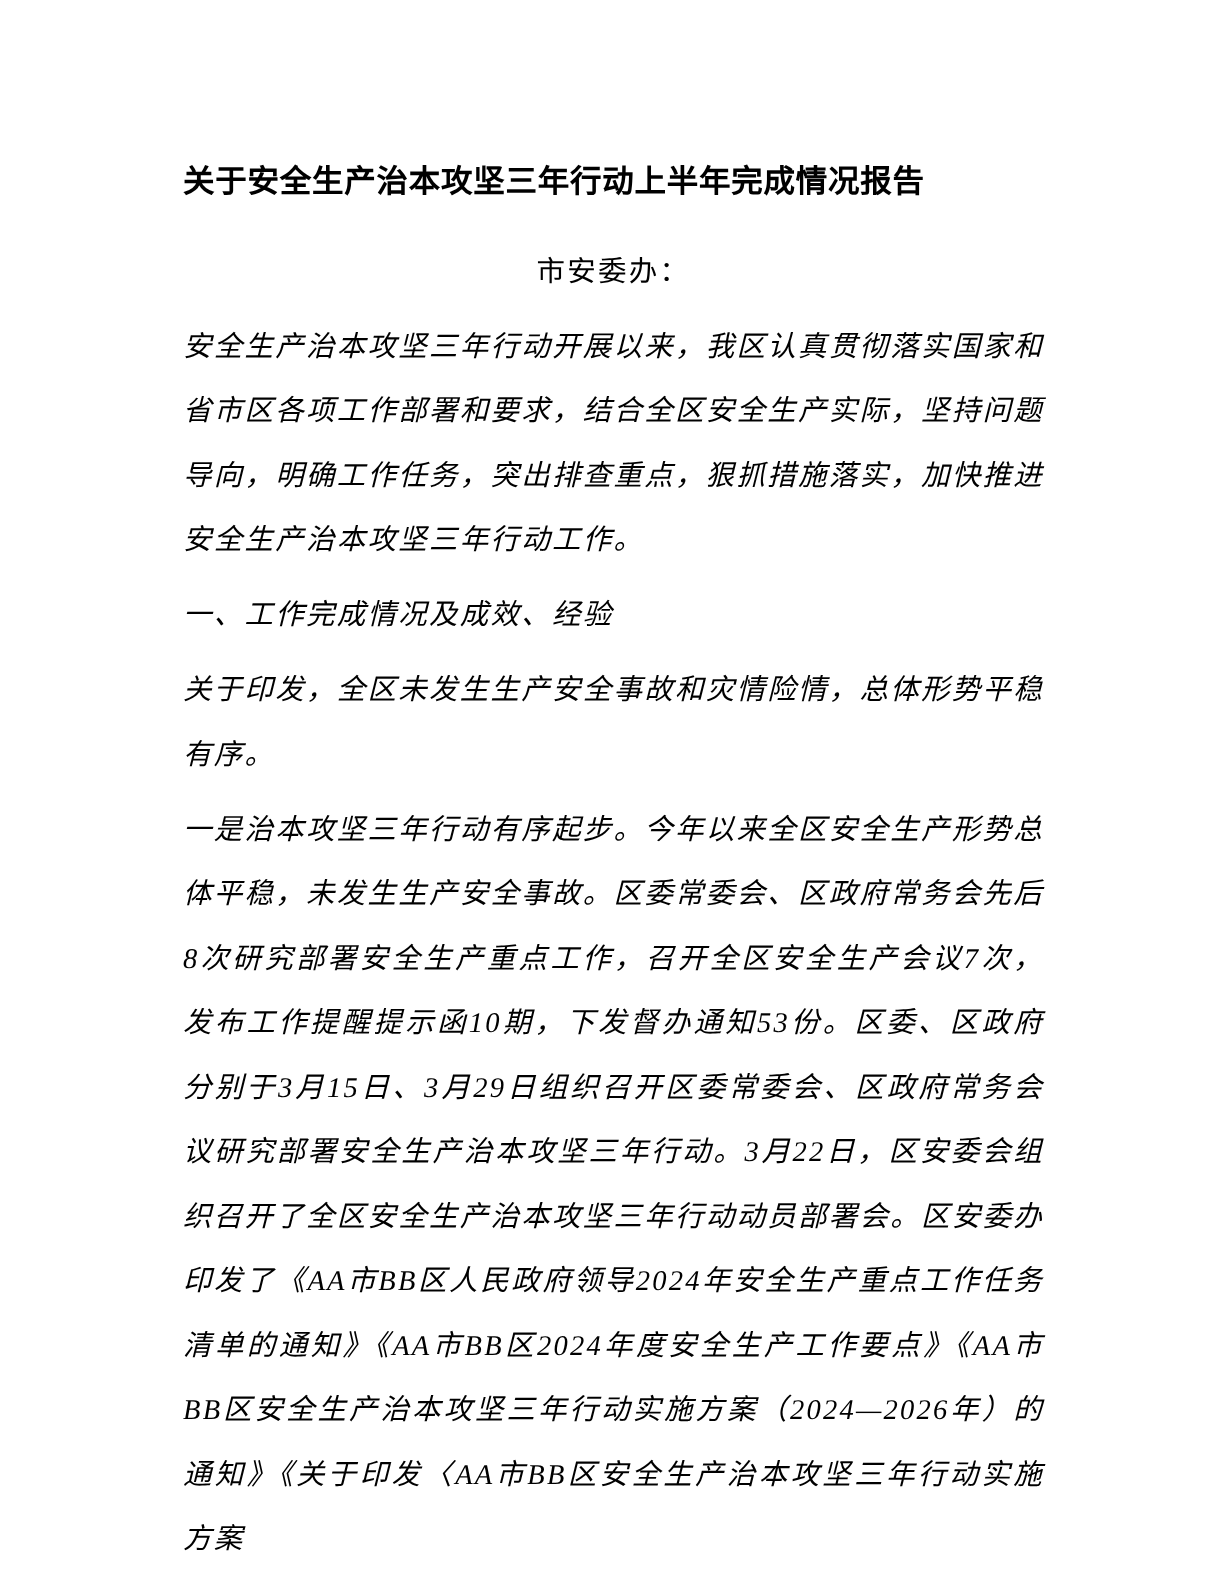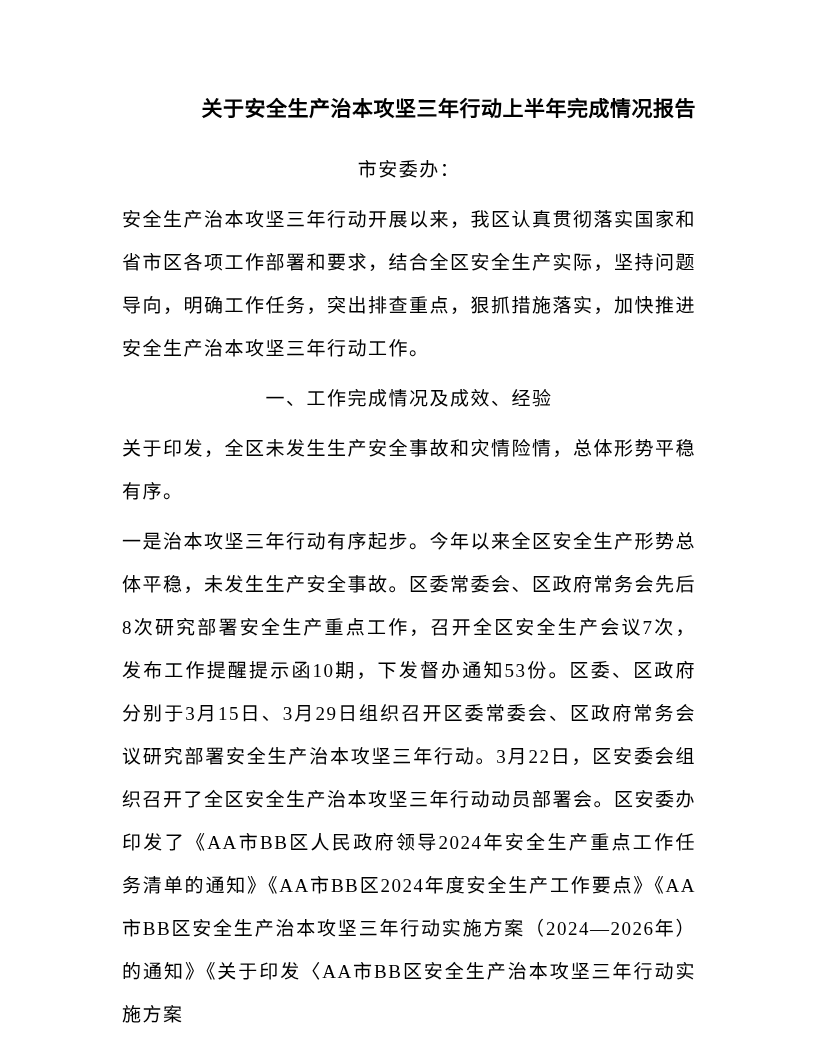--- a/index.html
+++ b/index.html
@@ -19,41 +19,42 @@
     width: 816px;
     height: 1056px;
     padding: 88px 120px 40px 122px;
     background: var(--page-bg, #ffffff);
     color: var(--text-color, #000000);
   }
   .doc-title {
     font-size: 21px;
     line-height: 34px;
     font-weight: bold;
-    text-align: right;
+    text-align: left;
     letter-spacing: 0.5px;
-    margin: 4px 0 22px 0;
+    margin: 16px 0 22px 0;
   }
   .salutation {
     font-size: 19px;
     line-height: 43px;
     letter-spacing: 1.5px;
     margin: 0 0 7px 0;
     text-align: center;
   }
   .para {
     font-size: 19px;
     line-height: 43px;
     letter-spacing: 1.5px;
     text-align: justify;
     text-justify: inter-character;
     margin: 0 0 7px 0;
+    font-style: italic;
   }
   .para.heading {
-    text-align: center;
+    text-align: left;
   }
 </style>
 </head>
 <body>
 
 <div class="page">
   <h1 class="doc-title">关于安全生产治本攻坚三年行动上半年完成情况报告</h1>
 
   <p class="salutation">市安委办：</p>
 

